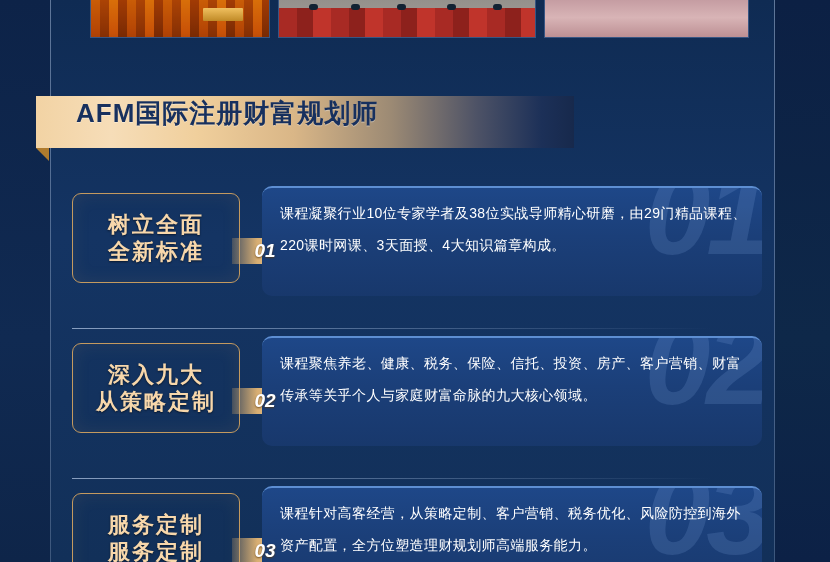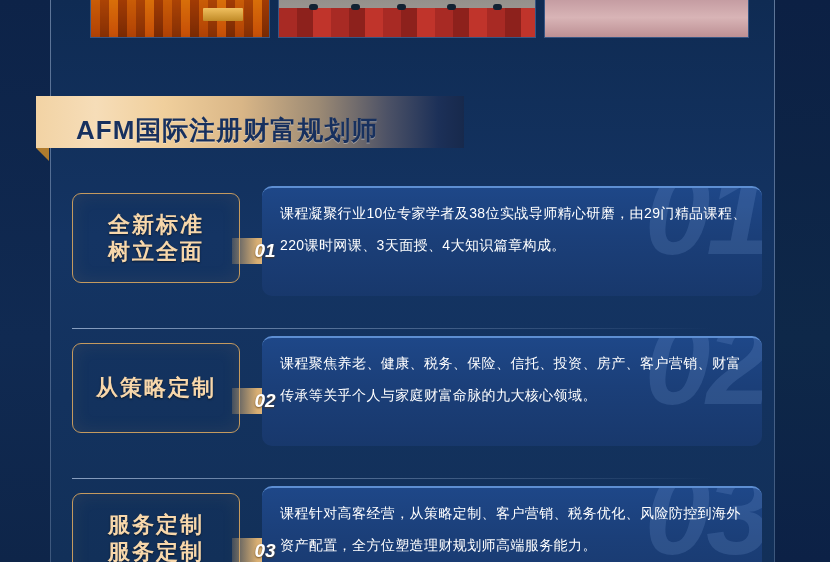--- a/index.html
+++ b/index.html
@@ -57,25 +57,25 @@
     background:linear-gradient(180deg,#8f8c88 0%,#9a9590 45%,#7d7975 100%); }
   .p2 .carpet{ position:absolute; left:0; right:0; bottom:0; height:30%;
     background:repeating-linear-gradient(90deg,#a82a24 0 18px,#8d211c 18px 34px,#c0342b 34px 52px); }
   .p2 .shoe  { position:absolute; bottom:28%; width:9px; height:6px; background:#123; border-radius:3px; }
   .p3 .floor { position:absolute; left:0; right:0; bottom:0; height:40%;
     background:linear-gradient(180deg,#c39aa0 0%,#d8b4b6 50%,#bd9094 100%); }
 
   
   .ribbon-wrap { position:absolute; left:36px; top:96px; }
   .ribbon {
-    position:relative; width:428px; height:52px;
+    position:relative; width:538px; height:52px;
     background:linear-gradient(90deg,
       #f2d3a4 0%, #f6ddb8 14%, #f0cf9c 30%, #d9b687 48%,
       #9c8a74 66%, #4d5266 82%, #1c3058 94%, #17294c 100%);
-    display:flex; align-items:flex-end;
+    display:flex; align-items:flex-start;
   }
   .ribbon-title {
     margin-left:40px;
     font-size:26px; font-weight:bold; letter-spacing:1px;
     color:#17305e;
     text-shadow:0 1px 0 rgba(255,255,255,.35);
     white-space:nowrap;
   }
   .ribbon-fold {
     position:absolute; left:0; top:52px;
@@ -192,37 +192,38 @@
     <div class="ribbon">
       <div class="ribbon-title">AFM国际注册财富规划师</div>
     </div>
     <div class="ribbon-fold"></div>
   </div>
 
   <div class="rows">
 
     <div class="row">
       <div class="label-box">
+        <div class="label-line">树立全面</div>
         <div class="label-line">全新标准</div>
-        <div class="label-line">树立全面</div>
       </div>
       <div class="arrow">
         <div class="shaft"></div>
           <div class="head"></div>
         <div class="num">01</div>
       </div>
       <div class="panel">
         <div class="wm">01</div>
         <div class="ptext">课程凝聚行业10位专家学者及38位实战导师精心研磨，由29门精品课程、220课时网课、3天面授、4大知识篇章构成。</div>
       </div>
     </div>
 
     <div class="row">
       <div class="sep"></div>
       <div class="label-box">
+        <div class="label-line">深入九大</div>
         <div class="label-line">从策略定制</div>
       </div>
       <div class="arrow">
         <div class="shaft"></div>
           <div class="head"></div>
         <div class="num">02</div>
       </div>
       <div class="panel">
         <div class="wm">02</div>
         <div class="ptext">课程聚焦养老、健康、税务、保险、信托、投资、房产、客户营销、财富传承等关乎个人与家庭财富命脉的九大核心领域。</div>

